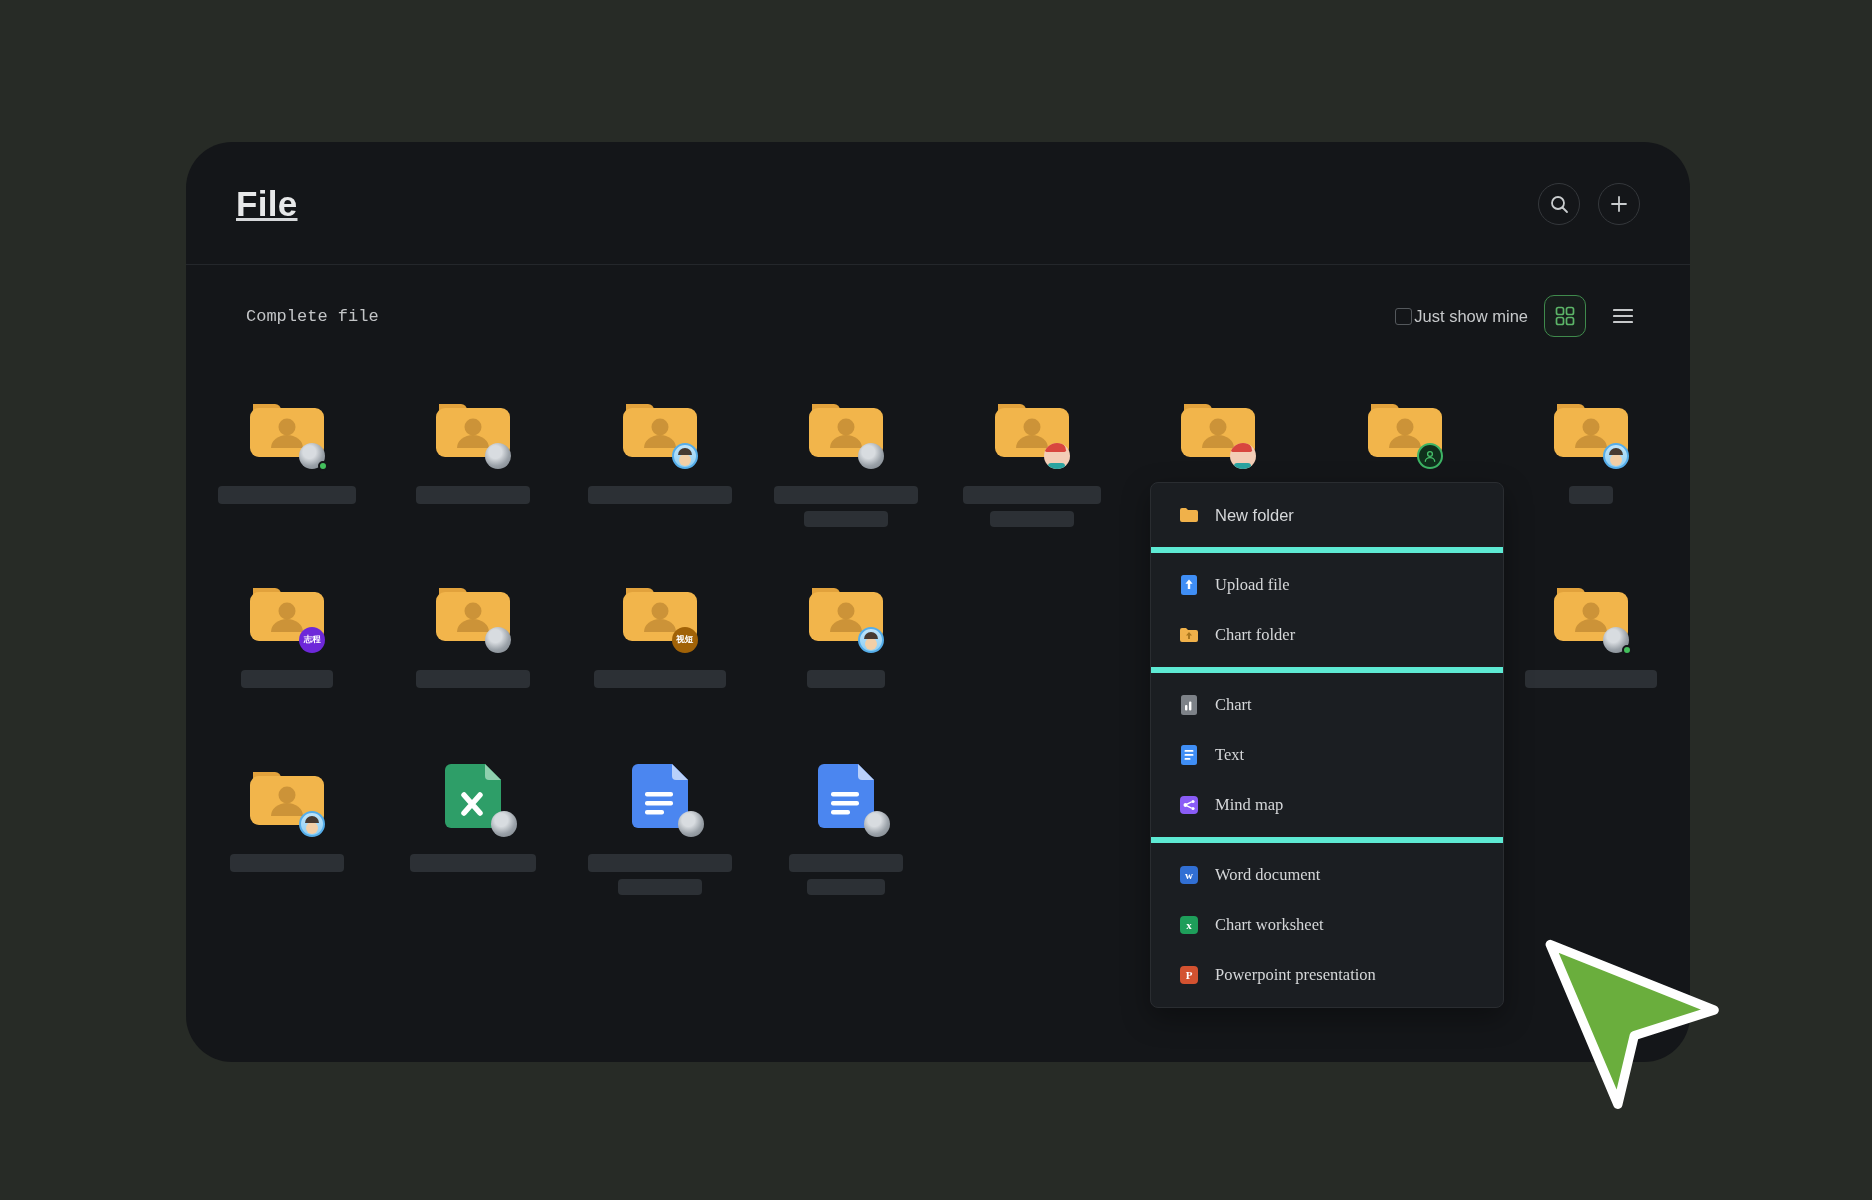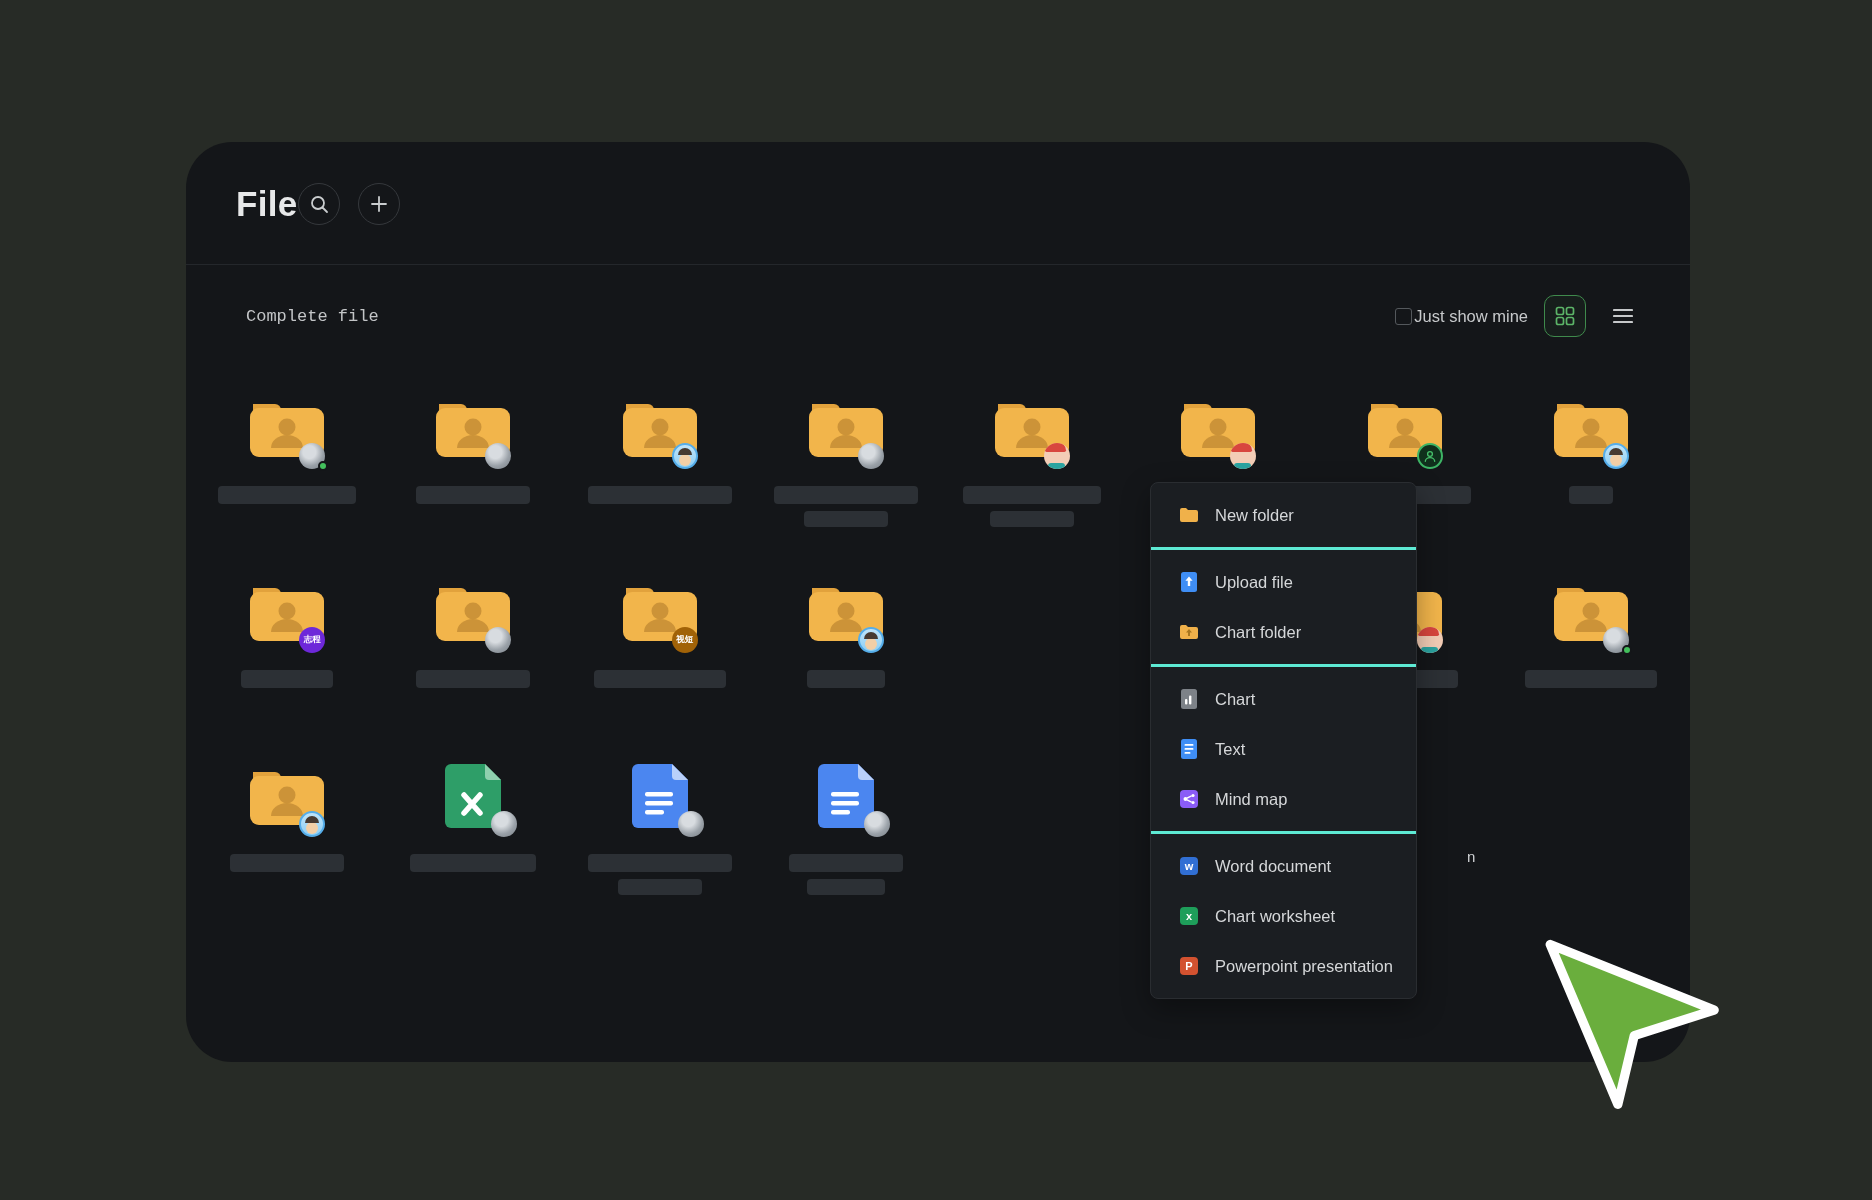--- a/index.html
+++ b/index.html
@@ -9,21 +9,21 @@
     background:#272b26;
     position:relative;
     overflow:hidden;
     color:#d5d7d9;
   }
   .window {
     position:absolute; left:186px; top:142px; width:1504px; height:920px;
     background:#141619; border-radius:46px; overflow:hidden;
   }
   
-  .win-header { display:flex; align-items:center; padding:40px 50px 0 50px; }
+  .win-header { display:flex; align-items:center; justify-content:space-between; padding:40px 50px 0 50px;text-decoration:underline; }
   .title { font-size:35px; line-height:44px; font-weight:700; color:#e7e8e9; letter-spacing:.3px; }
   .hdr-actions { display:flex; gap:18px; }
   .circle-btn { width:42px; height:42px; border-radius:50%; border:1.3px solid #35383c; background:transparent;
     display:flex; align-items:center; justify-content:center; cursor:pointer; padding:0; }
   .divider { height:1px; background:#24272b; margin-top:38px; }
   
   .toolbar { display:flex; align-items:center; justify-content:space-between; padding:30px 46px 0 60px; }
   .section-label { color:#c3c5c7; font-size:17px;font-family:Liberation Mono, monospace; }
   .toolbar-right { display:flex; align-items:center; gap:16px; }
   .checkbox-wrap { display:flex; align-items:center; gap:2px; color:#c7c9cb; font-size:16.5px; cursor:pointer; }
@@ -46,24 +46,24 @@
   .avatar.boy::before { content:""; position:absolute; left:5px; top:9px; width:12px; height:12px; border-radius:50%; background:#f3cfa6; }
   .avatar.boy::after { content:""; position:absolute; left:4px; top:3px; width:14px; height:7px; border-radius:7px 7px 0 0; background:#473a31; }
   .avatar.girl { background:#f3cdb6; }
   .avatar.girl::before { content:""; position:absolute; left:1px; top:-1px; width:21px; height:10px; border-radius:10px 10px 2px 2px; background:#d8463e; }
   .avatar.girl::after { content:""; position:absolute; left:4px; bottom:0; width:17px; height:6px; border-radius:5px; background:#2ba3a0; }
   .avatar.badge { display:flex; align-items:center; justify-content:center; color:#fff; font-size:8.5px; font-weight:700; }
   .avatar.shared { background:#10301c; border:2px solid #3db465; display:flex; align-items:center; justify-content:center; overflow:visible; }
   .status-dot { position:absolute; right:1px; bottom:-11px; width:10px; height:10px; border-radius:50%;
     background:#43bf5c; border:2px solid #141619; z-index:3; }
   
-  .menu { position:absolute; left:964px; top:340px; width:267px; background:#1b1e22;
+  .menu { position:absolute; left:964px; top:340px; width:354px; background:#1b1e22;
     border:1px solid #2a2d31; border-radius:8px; z-index:10; box-shadow:0 10px 28px rgba(0,0,0,.35); }
   .menu-group { padding:7px 0; }
-  .menu-group + .menu-group { border-top:3px solid #5eead4; }
+  .menu-group + .menu-group { border-top:6px solid #5eead4;font-family:Liberation Serif, serif; }
   .menu-item { height:50px; display:flex; align-items:center; padding:0 28px; gap:16px; cursor:pointer; }
   .mi { width:20px; height:20px; display:flex; align-items:center; justify-content:center; flex:none; }
   .menu-label { font-size:16.5px; color:#d5d7d9; white-space:nowrap; }
   .sq { width:18px; height:18px; border-radius:4px; display:flex; align-items:center; justify-content:center;
     color:#fff; font-size:11px; font-weight:700; }
   
   .peek { position:absolute; left:1281px; top:706px; font-size:15px; color:#cfd1d3; z-index:1; }
   
   .cursor { position:absolute; left:1542px; top:938px; width:205px; height:180px; z-index:50; pointer-events:none; }
 </style>

